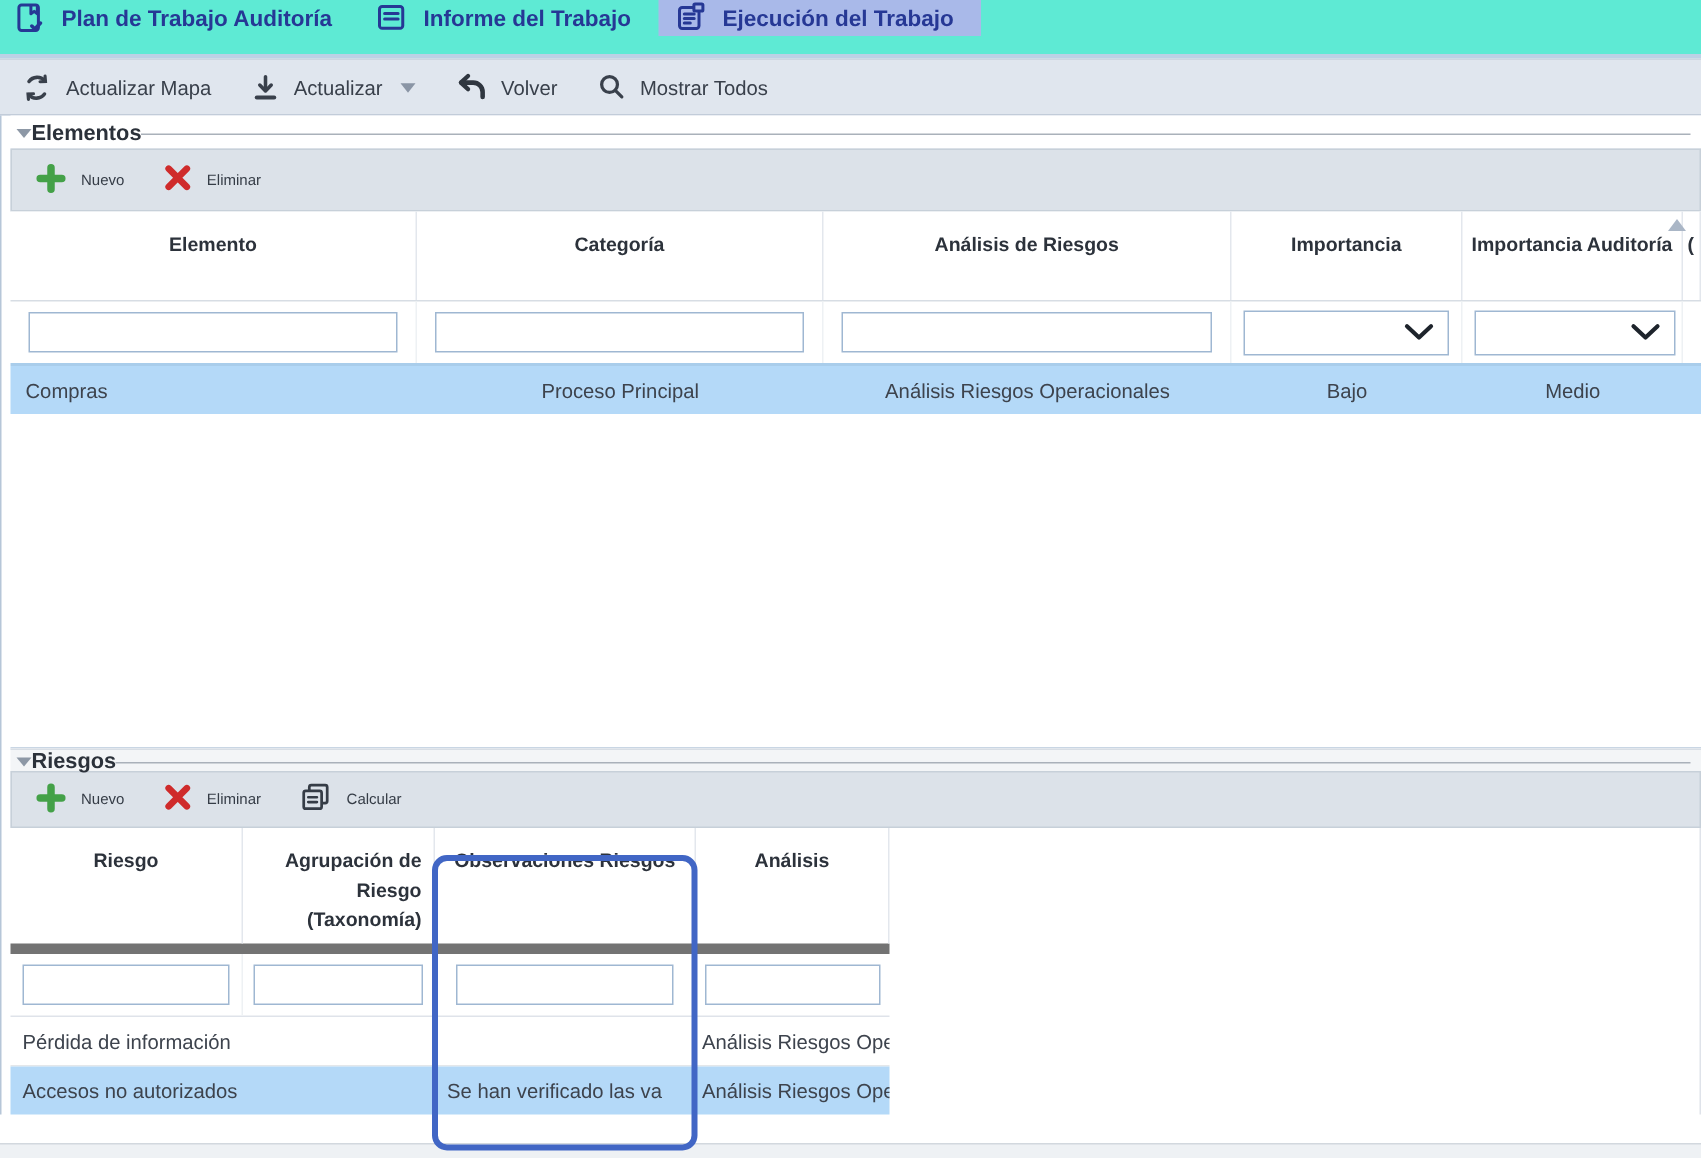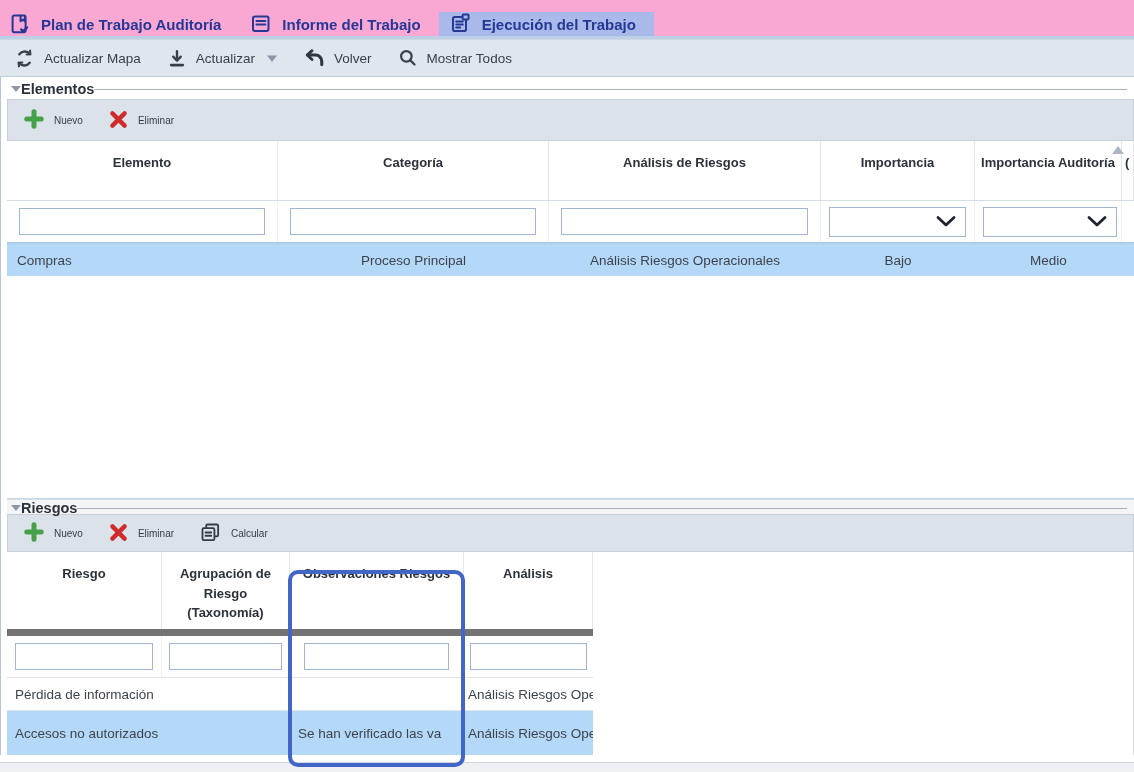--- a/index.html
+++ b/index.html
@@ -1,21 +1,21 @@
 <!DOCTYPE html>
 <html><head>
 <meta charset="utf-8">
 <style>
   * { margin:0; padding:0; box-sizing:border-box; }
   html,body { background:#fff; }
   body { font-family:"Liberation Sans","DejaVu Sans",sans-serif; color:#3d434d; }
   .page { position:relative; width:1134px; height:772px; background:#fff; overflow:hidden; }
 
   
-  .tabbar { display:flex; align-items:flex-end; height:39px; background:#f9a8d4; border-bottom:3px solid #bcd1e5; }
+  .tabbar { display:flex; align-items:flex-start; height:39px; background:#5eead4; border-bottom:3px solid #bcd1e5; }
   .tab { display:flex; align-items:center; gap:9px; padding:0 18px 0 10px; cursor:pointer; }
   .tab:first-child { padding-left:8px; }
   .tab.active { background:#a9b9e9; }
   .tab .tab-label { font-size:15px; font-weight:700; color:#263895; white-space:nowrap; }
   .tab svg { display:block; }
 
   
   .main-toolbar { display:flex; align-items:center; height:38px; background:#e0e6ee;
                   border-bottom:1px solid #c2ccd9; border-top:1px solid #cdd6e2; padding-left:14px; gap:26px; }
   .tb-btn { display:flex; align-items:center; gap:9px; font-size:13.5px; color:#39404b; cursor:pointer; white-space:nowrap; }
@@ -35,39 +35,39 @@
                    gap:26px; padding-left:16px; }
   .panel-toolbar.h42 { height:42px; }
   .panel-toolbar.h38 { height:38px; }
   .pt-btn { display:flex; align-items:center; gap:10px; font-size:10px; color:#353c46; cursor:pointer; white-space:nowrap; }
 
   
   .grid { background:#fff; }
   .grid-row { display:grid; }
   .elementos-cols { grid-template-columns:271px 271px 272px 154px 147px 1fr; }
   .riesgos-cols  { grid-template-columns:155px 128px 174px 129px; width:586px; }
-  .hcell { display:flex; align-items:flex-start; justify-content:center; text-align:center;
+  .hcell { display:flex; align-items:flex-start; justify-content:center; text-align:right;
            font-size:13px; font-weight:700; color:#2c323b; padding-top:12px; border-right:1px solid #e3e7ed;
            line-height:1.5; cursor:pointer; overflow:hidden; }
   .hdr-el { height:60px; border-bottom:1px solid #d7dde4; }
   .hdr-ri { height:84px; border-bottom:7px solid #737373; }
   .fcell { display:flex; align-items:center; justify-content:center; border-right:1px solid #eef1f4; padding:0 12px; }
   .frow-el { height:43px; border-bottom:2px solid #a9cdeb; }
   .frow-ri { height:42px; border-bottom:1px solid #dfe3ea; }
   .filter-input { width:100%; height:27px; border:1px solid #9fb7d2; background:#fff; outline:none;
                   font-family:inherit; font-size:13px; padding:0 6px; }
   .filter-select { position:relative; width:100%; height:30px; border:1px solid #9fb7d2; background:#fff;
                    display:flex; align-items:center; justify-content:flex-end; padding-right:8px; cursor:pointer; }
   .dcell { display:flex; align-items:center; font-size:13.5px; color:#3d434d; white-space:nowrap;
            overflow:hidden; padding:0 10px; }
   .dcell.center { justify-content:center; }
   .dcell.tight { padding:0 2px 0 8px; }
   .row-el { height:32px; }
   .row-ri1 { height:33px; border-bottom:1px solid #e4e7ea; }
-  .row-ri2 { height:44px; }
+  .row-ri2 { height:32px; }
   .selected { background:#b4d9f8; }
   .el-empty { height:223px; border-bottom:1px solid #c9d6e4; background:#fff; }
   .riesgos-grid { border-right:1px solid #dfe3ea; }
   .partial-hcell { position:relative; overflow:hidden; }
   .partial-hcell span { position:absolute; left:3px; top:12px; font-weight:700; font-size:13px; color:#2c323b; }
 
   
   .scroll-up { position:absolute; left:1112px; top:146px; width:0; height:0; cursor:pointer;
                border-left:6px solid transparent; border-right:6px solid transparent; border-bottom:8px solid #aab6c6; }
 

